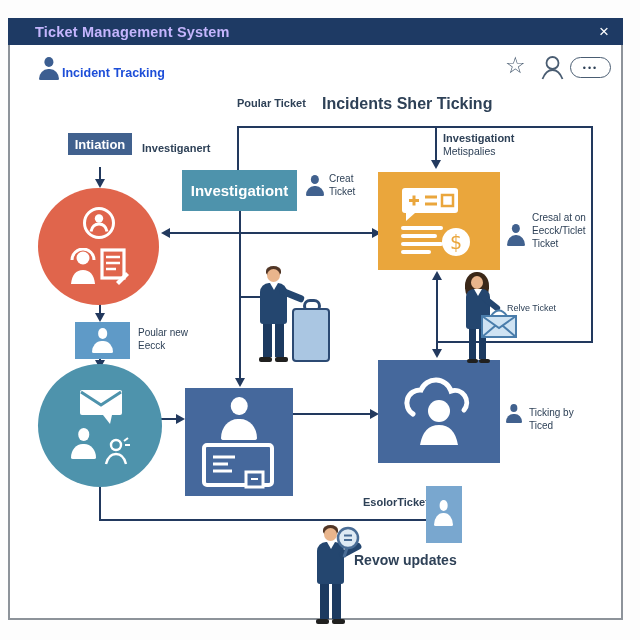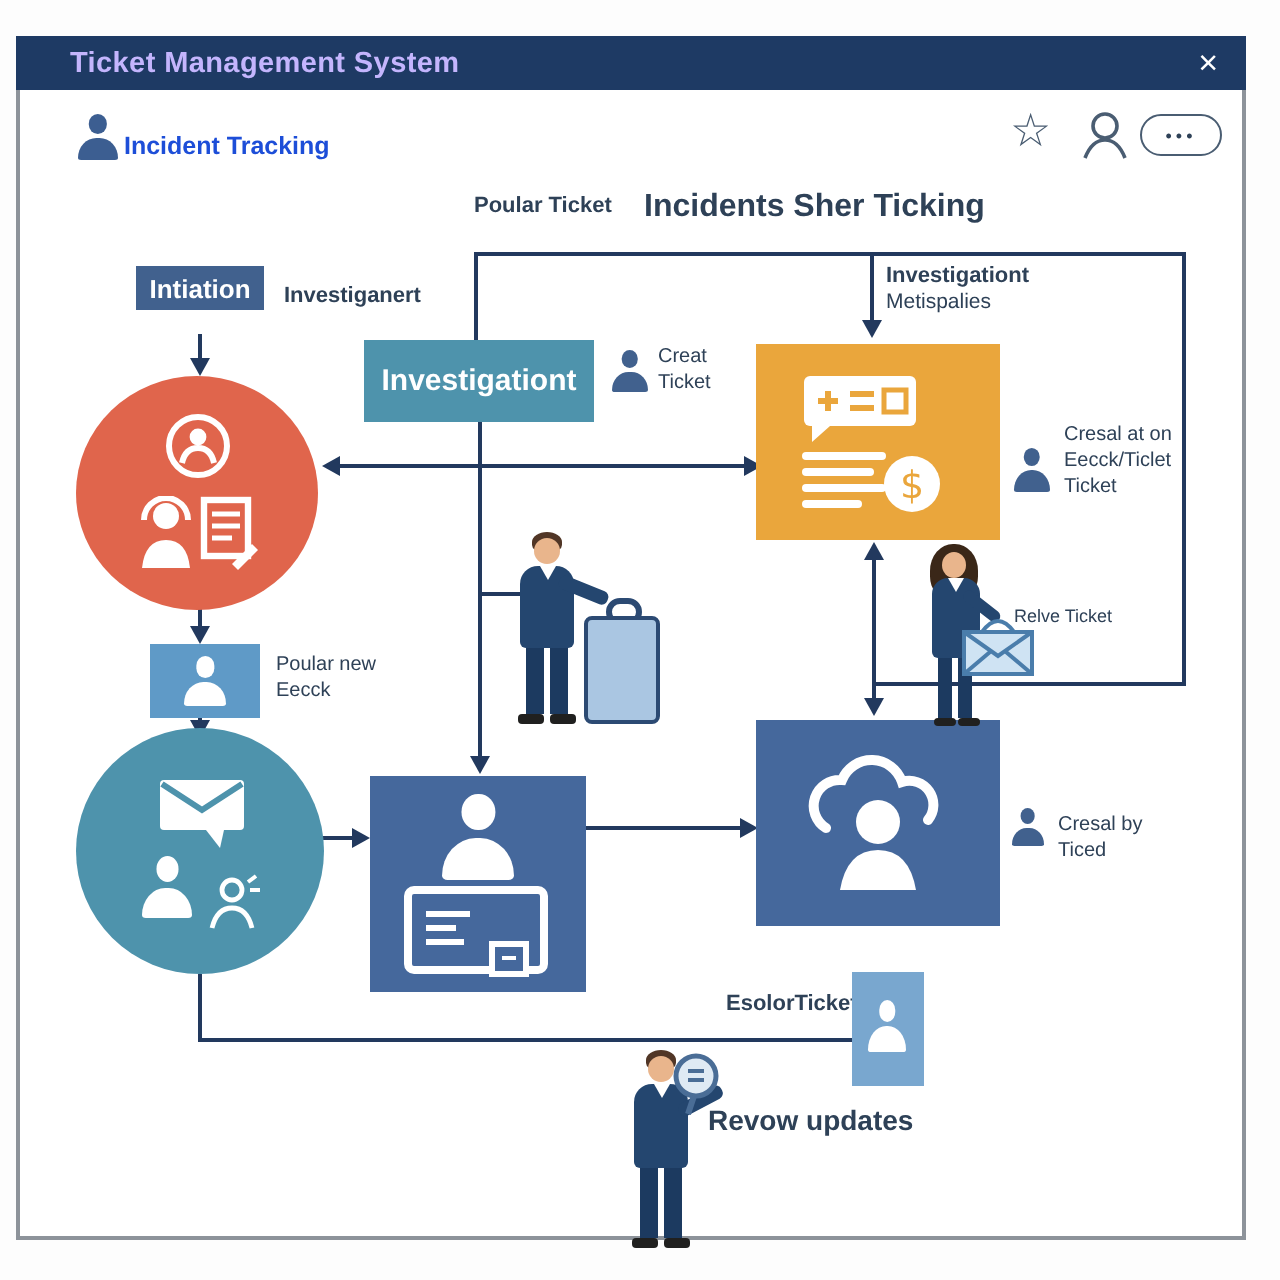--- a/index.html
+++ b/index.html
@@ -183,21 +183,21 @@
 
   <div class="abs" style="left:378px;top:360px;width:122px;height:103px;background:var(--blue,#45689c);"></div>
   <svg class="abs" style="left:397px;top:374px" width="84" height="72" viewBox="0 0 84 72">
     <path d="M16 40 a13 13 0 0 1 8-24 a16 16 0 0 1 30 1 a12 12 0 0 1 13 19" fill="none" stroke="#fff" stroke-width="5" stroke-linecap="round"></path>
     <circle cx="42" cy="37" r="11" fill="#fff"></circle>
     <path d="M23 71 q3.5-20 19-20 q15.5 0 19 20 z" fill="#fff"></path>
   </svg>
 
   <span class="pmark" style="left:506px;top:404px;width:16px;height:19px;color:var(--navy,#41618e);"></span>
   <div class="lbl" style="left:529px;top:406px;font-size:10px;">
-    <div>Cresal by</div>
+    <div>Ticking by</div>
     <div>Ticed</div>
   </div>
 
   <div class="human" style="left:253px;top:266px;width:46px;height:98px">
     <div class="hair" style="left:13px;top:0;width:15px;height:10px;border-radius:50% 50% 35% 35%"></div>
     <div class="face" style="left:14px;top:3px;width:13px;height:13px"></div>
     <div class="torso" style="left:7px;top:17px;width:27px;height:41px;border-radius:9px 9px 3px 3px"></div>
     <div class="arm" style="left:28px;top:21px;width:26px;height:7px;transform:rotate(22deg)"></div>
     <div class="leg" style="left:10px;top:58px;width:9px;height:33px"></div>
     <div class="leg" style="left:22px;top:58px;width:9px;height:33px"></div>

